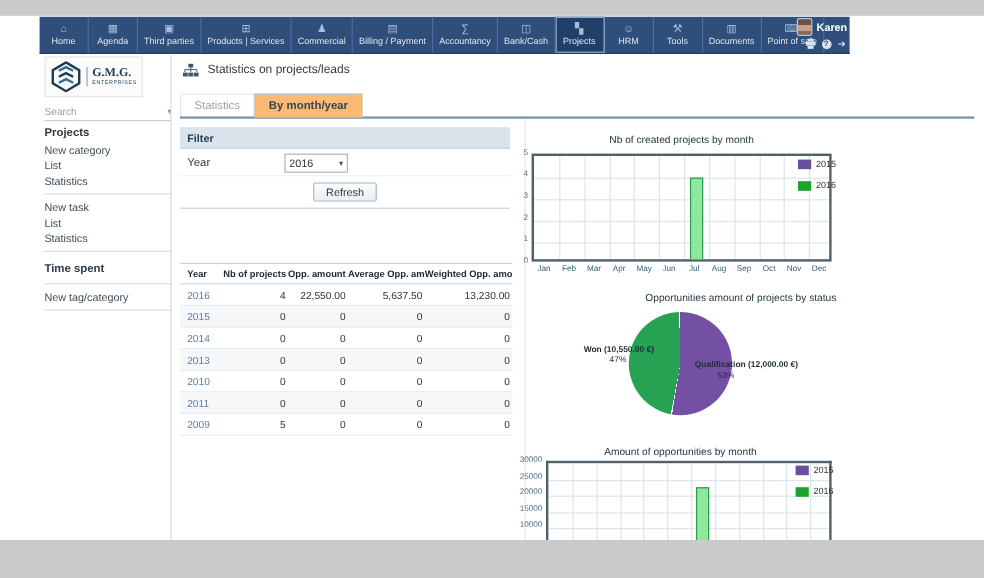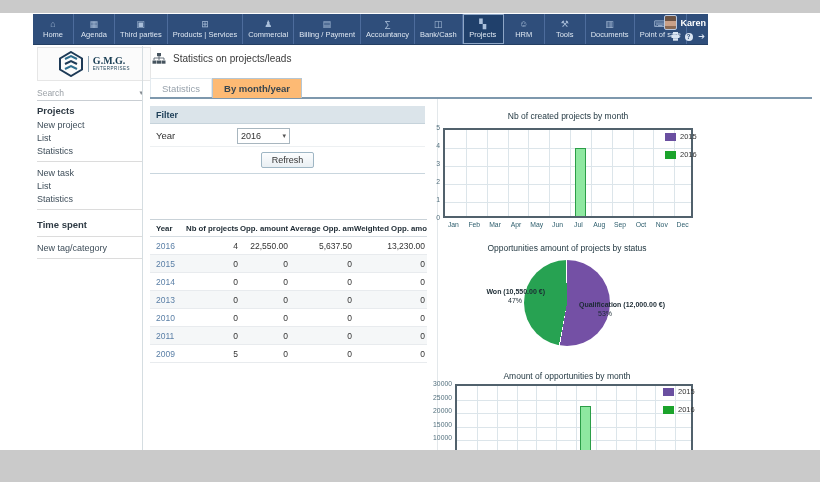--- a/index.html
+++ b/index.html
@@ -22,21 +22,21 @@
   .nav-user-row1{display:flex;align-items:center;gap:3px;}
   .avatar{width:11px;height:13px;border-radius:2px;background:linear-gradient(180deg,#6b5243 0 35%,#caa188 35% 75%,#8a6a55 75%);border:1px solid #b9c8de;}
   .user-name{color:#ffffff;font-weight:bold;font-size:9px;}
   .nav-user-row2{display:flex;gap:4px;margin-top:2px;align-items:center;}
   .mini-ic{width:9px;height:9px;display:flex;align-items:center;justify-content:center;cursor:pointer;}
   .help-dot{width:8px;height:8px;border-radius:50%;background:#d9e4f2;color:#2e4d78;font-size:6.5px;font-weight:bold;
             display:flex;align-items:center;justify-content:center;}
   .logout-g{color:#d9e4f2;font-size:8px;line-height:8px;}
 
   
-  .logo-box{position:absolute;left:37px;top:47px;width:114px;height:34px;background:#fbfbfb;border:1px solid #e6e6e6;
+  .logo-box{position:absolute;left:37px;top:47px;width:82px;height:34px;background:#fbfbfb;border:1px solid #e6e6e6;
             display:flex;align-items:center;justify-content:center;gap:4px;box-sizing:border-box;}
   .logo-texts{border-left:1px solid #8fa5b3;padding-left:4px;}
   .logo-l1{font-family:"Liberation Serif",serif;font-weight:bold;font-size:10px;color:#173c52;line-height:10px;}
   .logo-l2{font-size:4.5px;letter-spacing:.5px;color:#173c52;line-height:6px;}
   .search-box{position:absolute;left:37px;top:86px;width:106px;height:14px;border-bottom:1px solid #c9ced3;
               display:flex;align-items:center;justify-content:space-between;cursor:text;}
   .search-box .ph{font-size:8.5px;color:#9aa0a6;}
   .search-box .car{font-size:7px;color:#868c92;}
   .side-menu{position:absolute;left:37px;top:100px;width:106px;}
   .side-h{font-size:9.5px;font-weight:bold;color:#2e3a44;padding:5px 0 2px;}
@@ -174,21 +174,21 @@
     </div>
   </div>
 
   <div class="search-box">
     <span class="ph">Search</span>
     <span class="car">▾</span>
   </div>
 
   <div class="side-menu" id="side-menu">
       <div class="side-h">Projects</div>
-      <div class="side-i">New project</div>
+      <div class="side-i">New category</div>
       <div class="side-i">List</div>
       <div class="side-i">Statistics</div>
       <hr class="side-sep">
       <div class="side-i">New task</div>
       <div class="side-i">List</div>
       <div class="side-i">Statistics</div>
       <hr class="side-sep">
       <div class="side-h">Time spent</div>
       <hr class="side-sep">
       <div class="side-i">New tag/category</div>
@@ -348,21 +348,21 @@
       <div style="position: absolute; left: 609.667px; top: 221px; width: 20.8333px; text-align: center; font-size: 6.8px; color: rgb(47, 95, 110);">Sep</div>
       <div style="position: absolute; left: 630.5px; top: 221px; width: 20.8333px; text-align: center; font-size: 6.8px; color: rgb(47, 95, 110);">Oct</div>
       <div style="position: absolute; left: 651.333px; top: 221px; width: 20.8333px; text-align: center; font-size: 6.8px; color: rgb(47, 95, 110);">Nov</div>
       <div style="position: absolute; left: 672.167px; top: 221px; width: 20.8333px; text-align: center; font-size: 6.8px; color: rgb(47, 95, 110);">Dec</div>
       <div style="position: absolute; left: 665px; top: 133px; width: 11px; height: 8px; background: rgb(106, 79, 160);"></div>
       <div style="position: absolute; left: 680px; top: 132px; font-size: 7.5px; color: rgb(51, 51, 51);">2015</div>
       <div style="position: absolute; left: 665px; top: 151px; width: 11px; height: 8px; background: rgb(27, 163, 43);"></div>
       <div style="position: absolute; left: 680px; top: 150px; font-size: 7.5px; color: rgb(51, 51, 51);">2016</div>
     </div>
   <div class="chart-layer" id="pie">
-      <div style="position: absolute; left: 437px; top: 243px; width: 260px; text-align: center; font-size: 8.5px; color: rgb(29, 51, 61);">Opportunities amount of projects by status</div>
+      <div style="position: absolute; left: 437px; top: 243px; width: 260px; text-align: right; font-size: 8.5px; color: rgb(29, 51, 61);">Opportunities amount of projects by status</div>
       <div style="position: absolute; left: 524px; top: 260px; width: 86px; height: 86px; border-radius: 50%; background: conic-gradient(rgb(116, 80, 165) 0%, rgb(116, 80, 165) 52.6%, rgb(255, 255, 255) 52.6%, rgb(255, 255, 255) 53%, rgb(39, 162, 82) 53%, rgb(39, 162, 82) 99.6%, rgb(255, 255, 255) 99.6%, rgb(255, 255, 255) 100%);"></div>
       <div style="position: absolute; left: 460px; top: 288px; width: 85px; text-align: right; font-size: 7px; color: rgb(27, 42, 51); font-weight: bold;">Won (10,550.00 €)</div>
       <div style="position: absolute; left: 495px; top: 297px; width: 40px; text-align: center; font-size: 7px; color: rgb(27, 42, 51);">47%</div>
       <div style="position: absolute; left: 579px; top: 301px; width: 110px; text-align: left; font-size: 7px; color: rgb(27, 42, 51); font-weight: bold;">Qualification (12,000.00 €)</div>
       <div style="position: absolute; left: 598px; top: 310px; width: 40px; text-align: left; font-size: 7px; color: rgb(27, 42, 51);">53%</div>
     </div>
   <div class="chart-layer" id="chart3">
       <div style="position: absolute; left: 437px; top: 371px; width: 260px; text-align: center; font-size: 8.5px; color: rgb(29, 51, 61);">Amount of opportunities by month</div>
       <div style="position: absolute; left: 455px; top: 384px; width: 238px; height: 66px; box-sizing: border-box; background: rgb(255, 255, 255); overflow: hidden; border-top: 2px solid rgb(81, 97, 108); border-right: 2px solid rgb(81, 97, 108); border-bottom: none; border-left: 2px solid rgb(81, 97, 108); border-image: initial;">
         <div style="position: absolute; left: 19.8333px; top: 0px; width: 1px; height: 100%; background: rgb(220, 229, 234);"></div>

